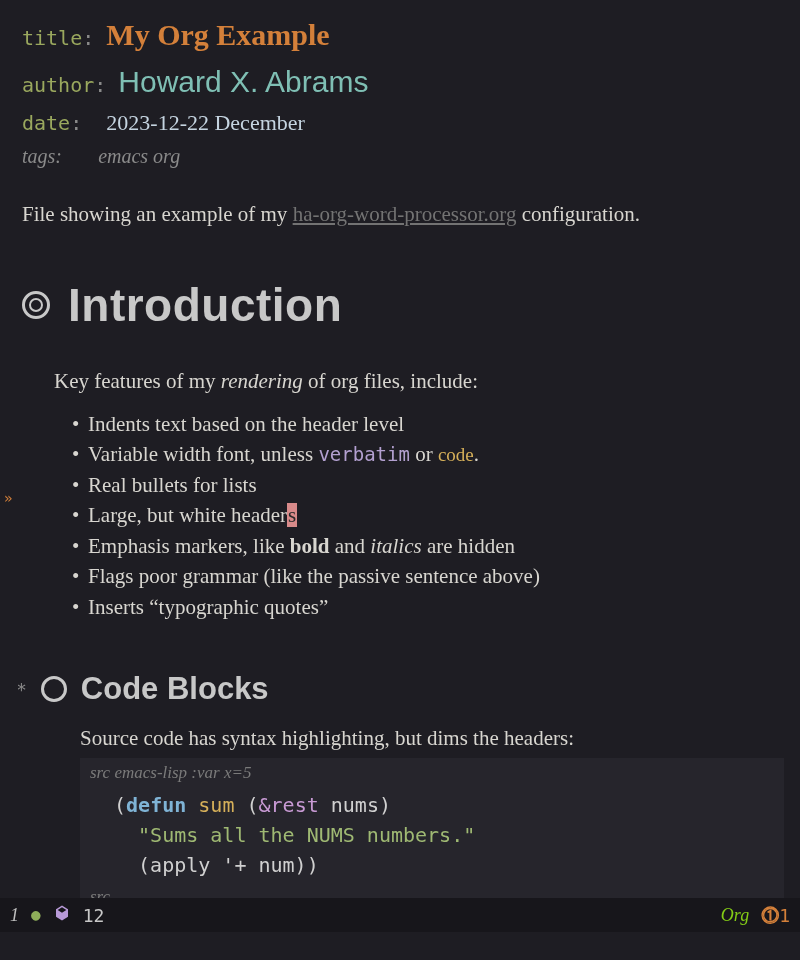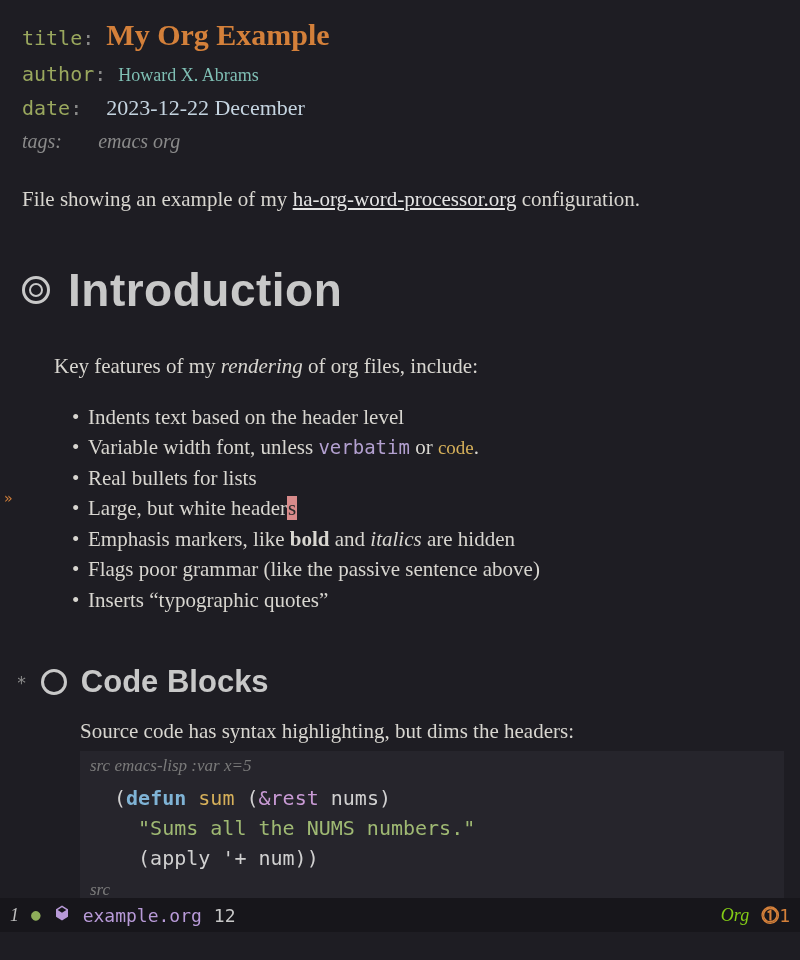--- a/index.html
+++ b/index.html
@@ -34,26 +34,26 @@
     margin-bottom: 2px;
   }
   .meta-key { color: #9aa85e; }
   .meta-colon { color: #8a8a8a; }
   .title-val {
     font-family: Georgia, serif;
     font-weight: bold;
     font-size: 30px;
     color: #d4803a;
   }
-  .author-val { color: #7fbfb4; font-family: Liberation Serif, serif; font-size: 18px; }
+  .author-val { color: #7fbfb4; font-family: Liberation Sans, sans-serif; font-size: 30px; }
   .date-val { color: #c5d4e0; font-family: Georgia, serif; font-size: 22px; }
   .tags-key { color: #8a8a8a; font-style: italic; font-family: Georgia, serif; }
   .tags-val { color: #8a8a8a; font-style: italic; font-family: Georgia, serif; }
   .para { margin-top: 28px; color: #d8d6d0; font-size: 21px; }
-  .link { color: #e5e5e5; text-decoration: underline; text-align: center; }
+  .link { color: #737373; text-decoration: underline; text-align: center; }
   .h1-row {
     display: flex;
     align-items: center;
     margin-top: 40px;
     gap: 18px;
   }
   .h2-row {
     display: flex;
     align-items: center;
     margin-top: 44px;
@@ -98,21 +98,21 @@
   }
   .section-body2 {
     margin-left: 58px;
     margin-top: 10px;
   }
   .features-intro { font-size: 21px; }
   .ital { font-style: italic; }
   ul.feat {
     list-style: none;
     margin-left: 18px;
-    margin-top: 20px;
+    margin-top: 12px;
   }
   ul.feat li {
     font-size: 21px;
     padding-left: 16px;
     position: relative;
     line-height: 1.45;
   }
   ul.feat li::before {
     content: "•";
     position: absolute;
@@ -264,21 +264,20 @@
   </div>
 
 </div>
 
 <div class="modeline">
   <span class="ml-num-ital">1</span>
   <span class="ml-dot">●</span>
   <span><svg width="18" height="18" viewBox="0 0 24 24">
         <path fill="#b89ad8" d="M12 2 L4 7 L4 17 L12 22 L20 17 L20 7 Z M12 4.3 L17.8 8 L12 11.7 L6.2 8 Z"></path>
       </svg></span>
-  <span class="ml-file">example.org</span>
   <span class="ml-pos">12</span>
   <span class="ml-spacer"></span>
   <span class="ml-mode">Org</span>
   <span>
     <span class="ml-warn-icon">⓵</span><span class="ml-warn-n">1</span>
   </span>
 </div>
 
 <div class="minibuffer"></div>
 

